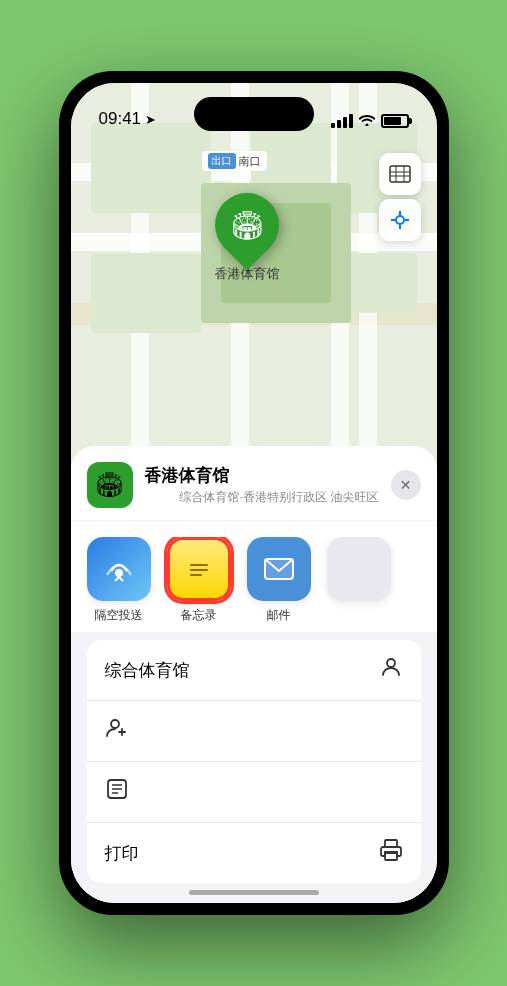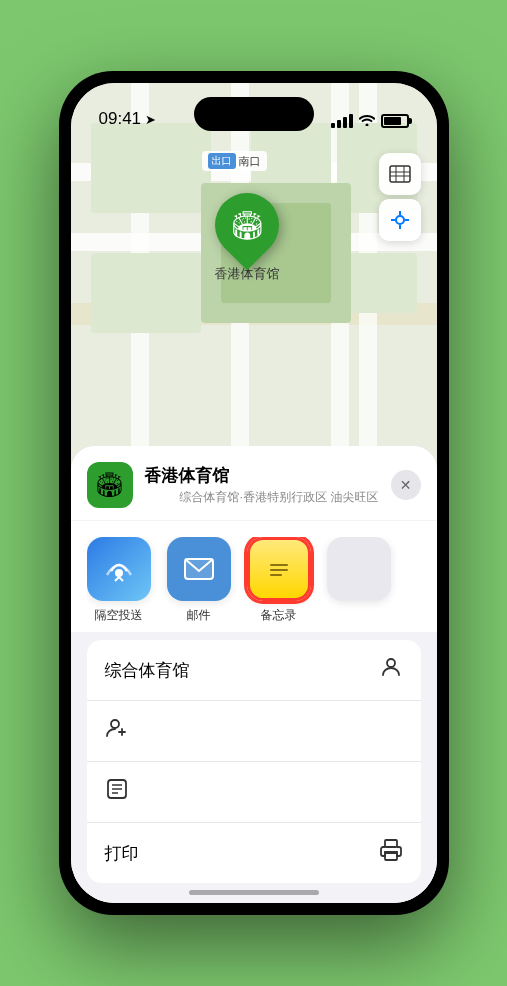--- a/index.html
+++ b/index.html
@@ -468,42 +468,42 @@
                 <path d="M6 24 Q18 4 30 24" stroke="white" stroke-width="2.5" fill="none" opacity="0.6"></path>
                 <line x1="18" y1="26" x2="14" y2="30" stroke="white" stroke-width="2"></line>
                 <line x1="18" y1="26" x2="22" y2="30" stroke="white" stroke-width="2"></line>
               </svg>
             </div>
             <span class="share-app-label">隔空投送</span>
           </div>
 
 
           <div class="share-app">
+            <div class="share-app-icon notes-icon" style="position:relative; background: linear-gradient(180deg,#ffe97a 0%,#ffd700 100%); border-radius:16px; box-shadow: 0 0 0 3px #ff3b30, 0 2px 8px rgba(0,0,0,0.1);">
+              <svg width="40" height="40" viewBox="0 0 40 40">
+                <line x1="12" y1="16" x2="28" y2="16" stroke="#8b7310" stroke-width="2" stroke-linecap="round"></line>
+                <line x1="12" y1="21" x2="28" y2="21" stroke="#8b7310" stroke-width="2" stroke-linecap="round"></line>
+                <line x1="12" y1="26" x2="22" y2="26" stroke="#8b7310" stroke-width="2" stroke-linecap="round"></line>
+              </svg>
+            </div>
+            <span class="share-app-label">备忘录</span>
+          </div>
+
+          <div class="share-app">
             <div class="share-app-icon mail-icon">
               <svg width="40" height="40" viewBox="0 0 40 40">
                 <rect x="6" y="10" width="28" height="20" rx="3" fill="white" opacity="0.15"></rect>
                 <rect x="6" y="10" width="28" height="20" rx="3" stroke="white" stroke-width="2" fill="none"></rect>
                 <polyline points="6,10 20,22 34,10" stroke="white" stroke-width="2" fill="none"></polyline>
               </svg>
             </div>
             <span class="share-app-label">邮件</span>
           </div>
 
           <div class="share-app">
-            <div class="share-app-icon notes-icon" style="position:relative; background: linear-gradient(180deg,#ffe97a 0%,#ffd700 100%); border-radius:16px; box-shadow: 0 0 0 3px #ff3b30, 0 2px 8px rgba(0,0,0,0.1);">
-              <svg width="40" height="40" viewBox="0 0 40 40">
-                <line x1="12" y1="16" x2="28" y2="16" stroke="#8b7310" stroke-width="2" stroke-linecap="round"></line>
-                <line x1="12" y1="21" x2="28" y2="21" stroke="#8b7310" stroke-width="2" stroke-linecap="round"></line>
-                <line x1="12" y1="26" x2="22" y2="26" stroke="#8b7310" stroke-width="2" stroke-linecap="round"></line>
-              </svg>
-            </div>
-            <span class="share-app-label">备忘录</span>
-          </div>
-
-          <div class="share-app">
             <div class="share-app-icon" style="background:#e8e8ee; position:relative; overflow:visible;">
               
               
             </div>
 
           </div>
 
         </div>
       </div>
 

